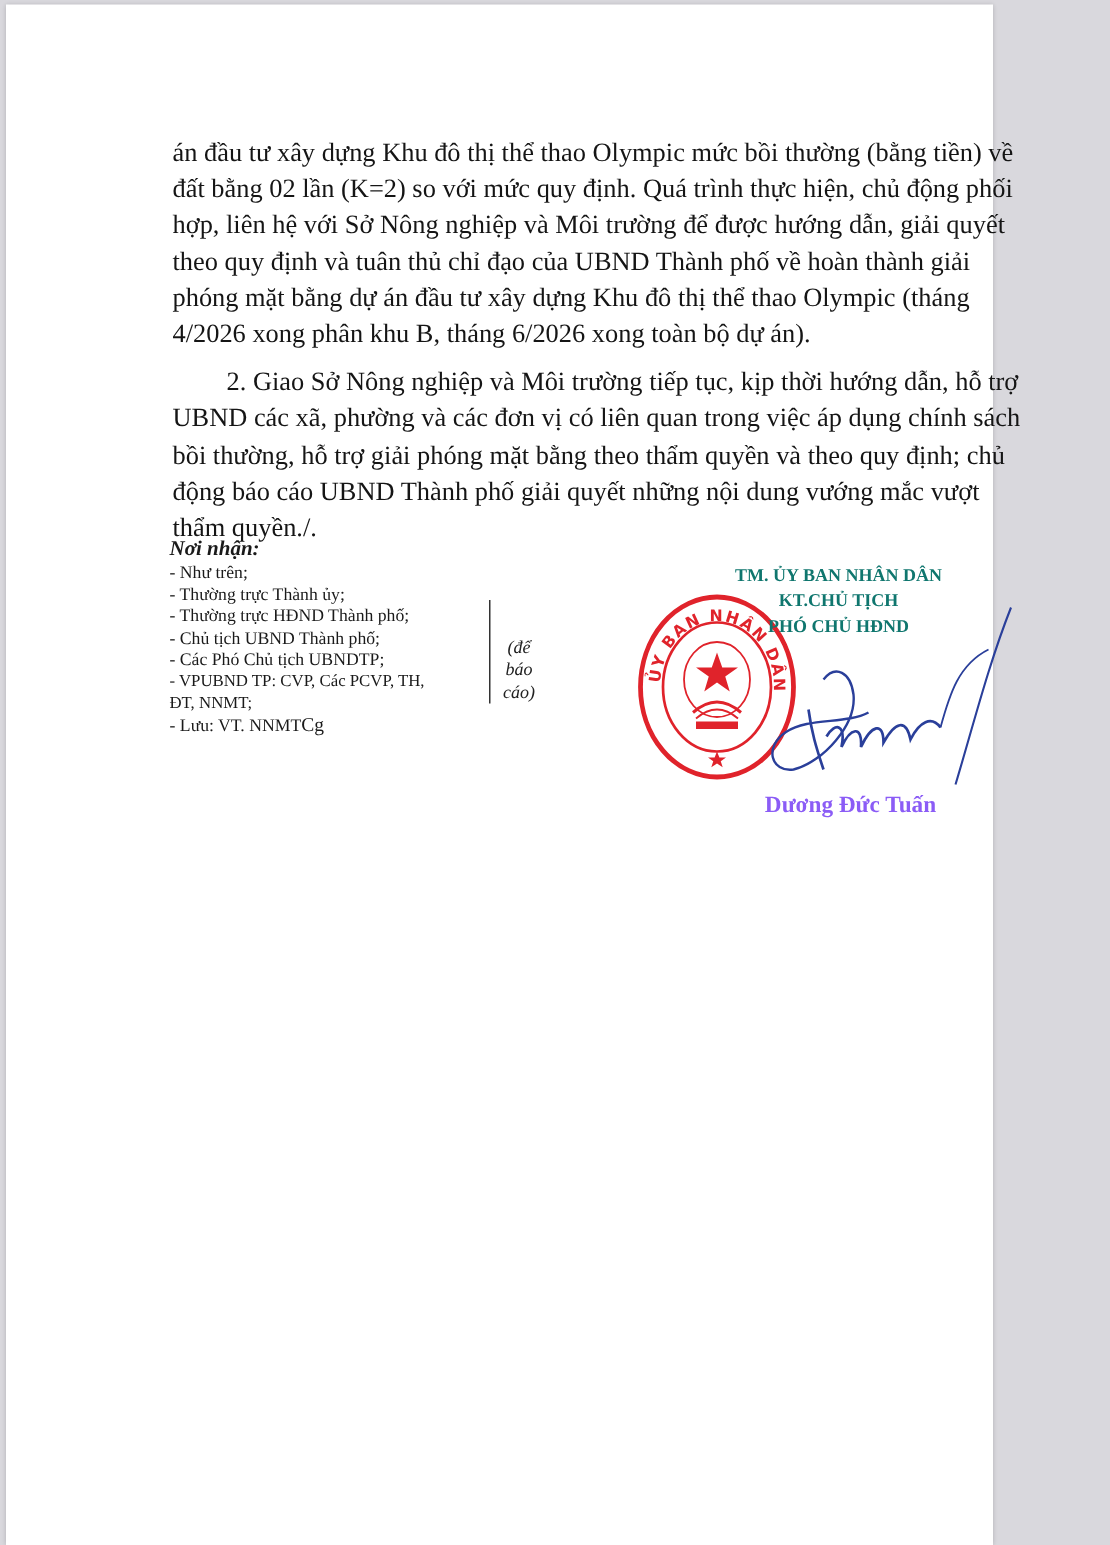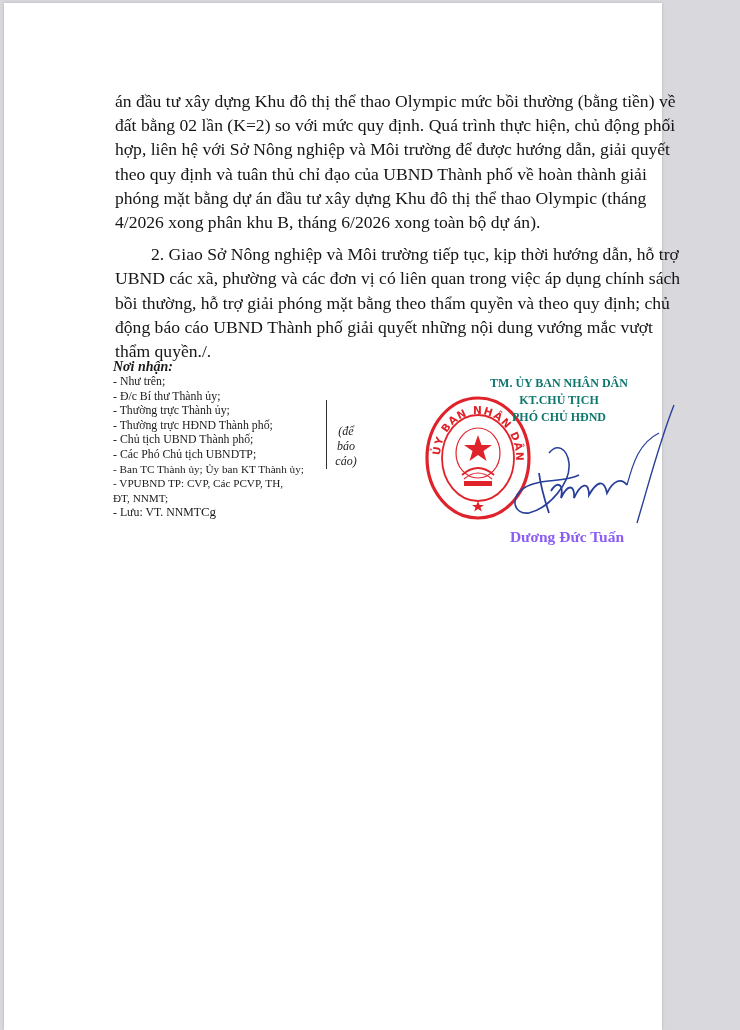--- a/index.html
+++ b/index.html
@@ -68,26 +68,24 @@
       <span class="line">UBND các xã, phường và các đơn vị có liên quan trong việc áp dụng chính sách</span>
       <span class="line">bồi thường, hỗ trợ giải phóng mặt bằng theo thẩm quyền và theo quy định; chủ</span>
       <span class="line">động báo cáo UBND Thành phố giải quyết những nội dung vướng mắc vượt</span>
       <span class="line last">thẩm quyền./.</span>
     </p>
   </div>
 
   <div class="recipients">
     <div class="title">Nơi nhận:</div>
     <div class="item">- Như trên;</div>
-    <div class="item">- Đ/c Bí thư Thành ủy;</div>
     <div class="item">- Thường trực Thành ủy;</div>
     <div class="item">- Thường trực HĐND Thành phố;</div>
     <div class="item">- Chủ tịch UBND Thành phố;</div>
     <div class="item">- Các Phó Chủ tịch UBNDTP;</div>
-    <div class="item small">- Ban TC Thành ủy; Ủy ban KT Thành ủy;</div>
     <div class="item small">- VPUBND TP: CVP, Các PCVP, TH,</div>
     <div class="item small">ĐT, NNMT;</div>
     <div class="item"><span>- Lưu: VT. NNMT</span><span class="cg">Cg</span></div>
   </div>
 
   <div class="report-bracket"></div>
   <div class="report-note">
     <div>(để</div>
     <div>báo</div>
     <div>cáo)</div>

